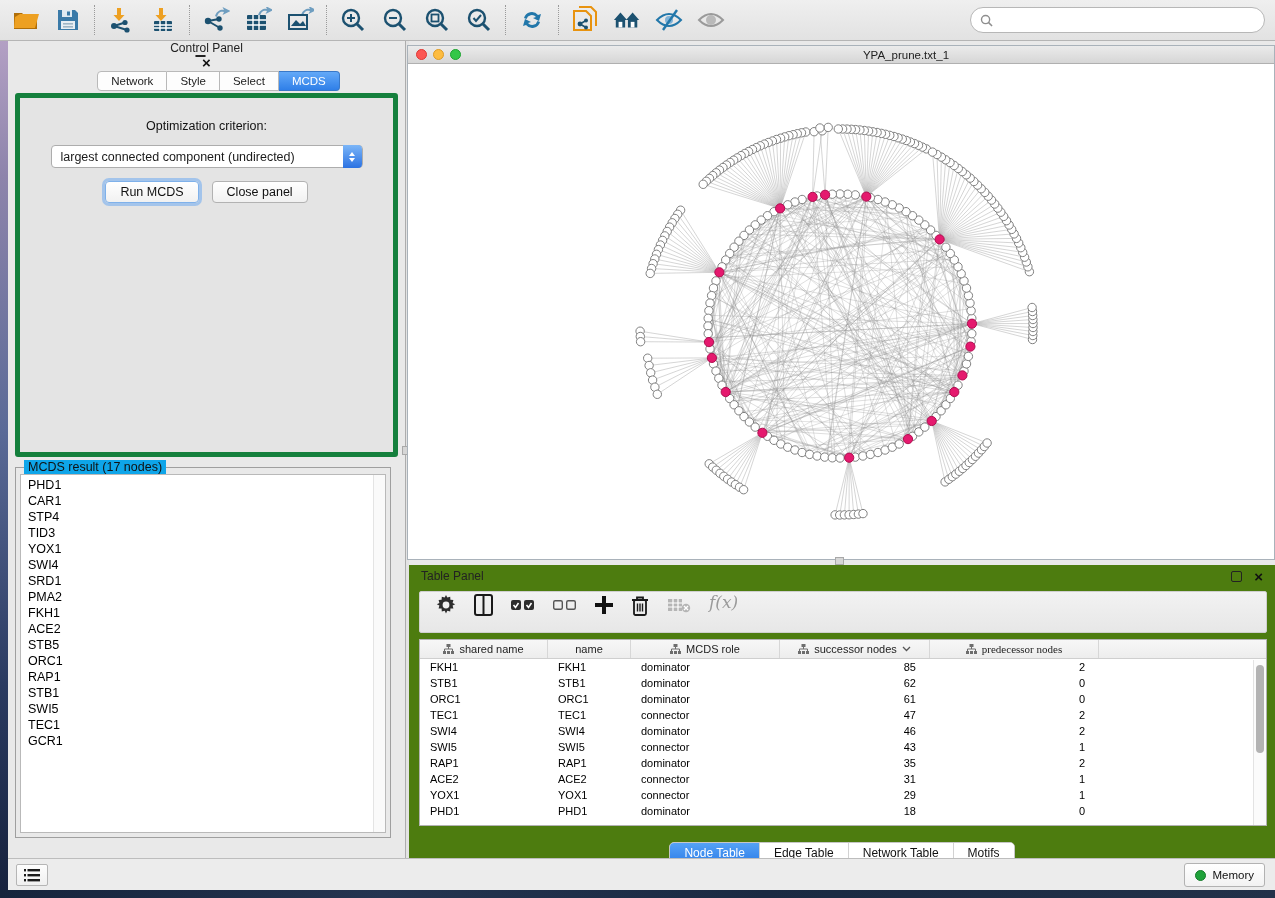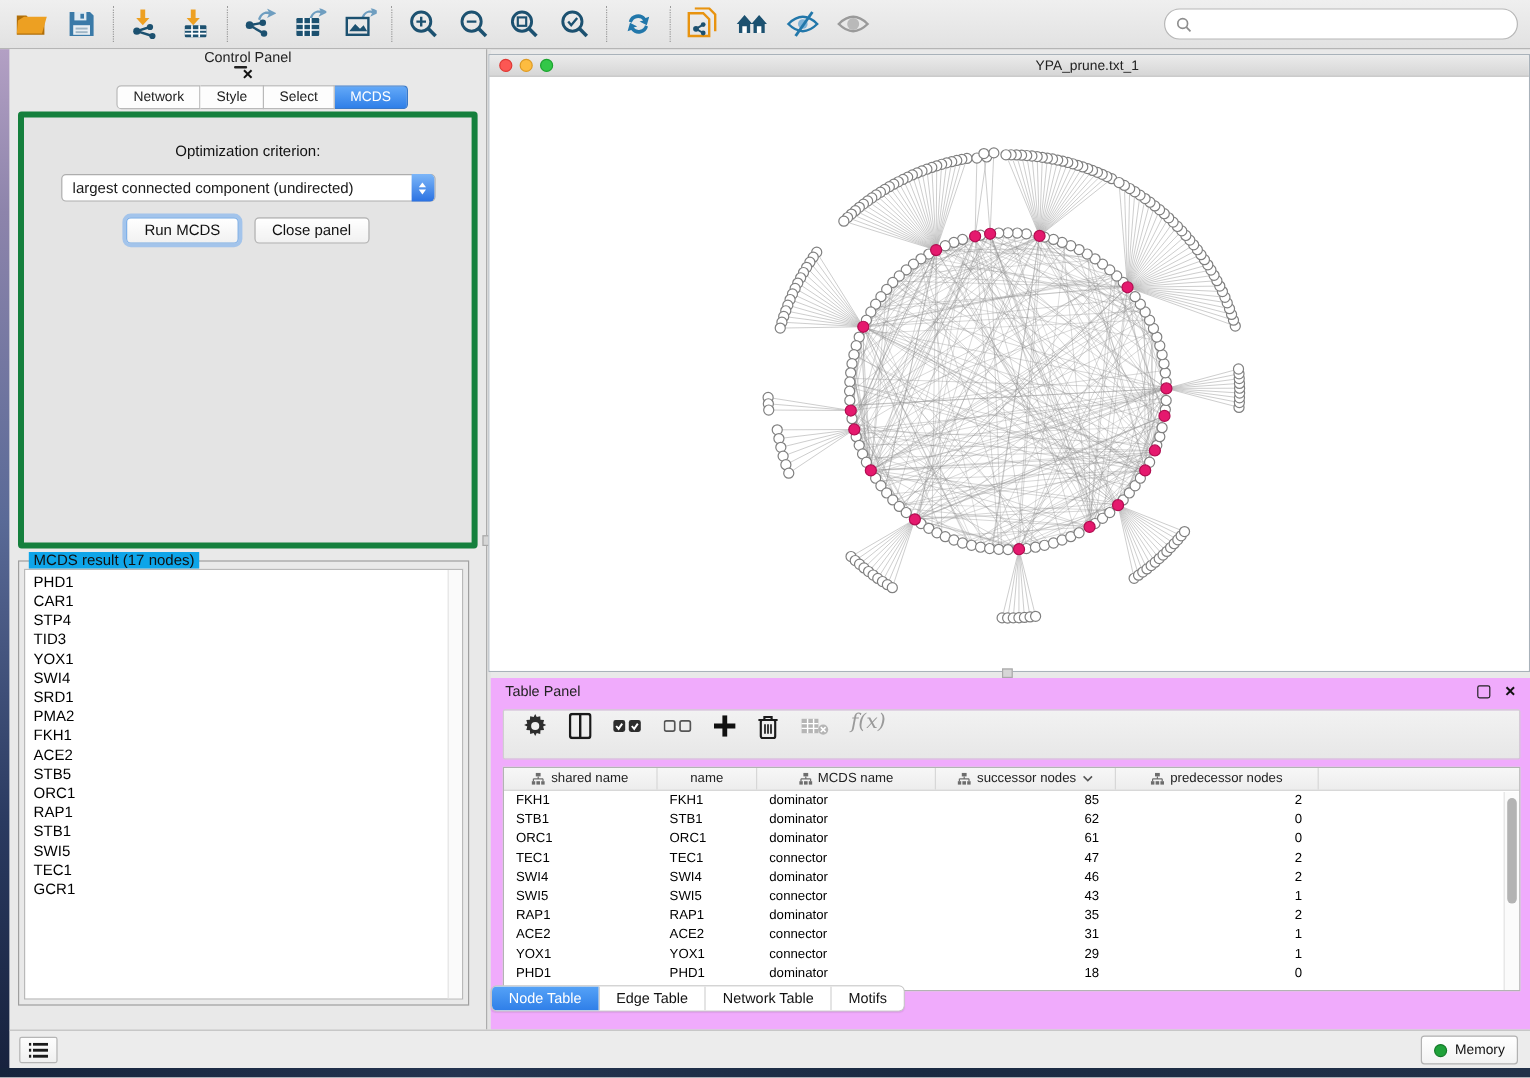--- a/index.html
+++ b/index.html
@@ -69,40 +69,40 @@
   .net-titlebar { height:18px; background:linear-gradient(#ebebeb,#d6d6d6); border-bottom:1px solid #b0b0b0; position:relative; display:flex; align-items:center; }
   .lights { display:flex; gap:6px; margin-left:8px; }
   .light { width:11px; height:11px; border-radius:50%; }
   .light.red { background:#fc5753; border:1px solid #df3834; }
   .light.yellow { background:#fdbc40; border:1px solid #de9b24; }
   .light.green { background:#33c748; border:1px solid #1ba32e; }
   .net-title { position:absolute; left:0; right:0; text-align:center; font-size:11.5px; color:#222; padding-left:130px; }
   .net-canvas { position:absolute; left:0; top:18px; width:866px; height:495px; background:#fff; }
 
   
-  .table-panel { position:absolute; left:409px; top:565px; width:866px; height:293px; background:#f0abfc; }
+  .table-panel { position:absolute; left:409px; top:565px; width:866px; height:293px; background:#4d7c0f; }
   .tp-head { height:22px; display:flex; align-items:center; padding:0 12px; }
   .tp-toolbar { position:absolute; left:10px; top:26px; right:8px; height:42px;
     background:linear-gradient(#f2f2f2,#e7e7e7); border:1px solid #cfcfcf; border-radius:2px;
     display:flex; align-items:flex-start; gap:18px; padding:0 16px; }
   .tp-icon { display:flex; align-items:center; justify-content:center; height:26px; }
   .fx { font-family:"DejaVu Serif",serif; font-style:italic; font-size:17px; color:#9a9a9a; }
 
   .grid-table { position:absolute; left:10px; top:74px; right:8px; height:187px; background:#fff; border:1px solid #b3b3b3; overflow:hidden; }
   .gt-header { display:flex; height:19px; background:linear-gradient(#f7f7f7,#ededed); border-bottom:1px solid #cfcfcf; }
   .gt-hcell { display:flex; align-items:center; justify-content:center; gap:5px; font-size:11px; color:#222;
     border-right:1px solid #d7d7d7; overflow:hidden; white-space:nowrap; }
   .gt-row { display:flex; height:16px; }
   .gt-cell { font-size:11px; color:#000; line-height:16px; overflow:hidden; white-space:nowrap; }
   .gt-cell.left { text-align:left; padding-left:10px; }
   .gt-cell.right { text-align:right; padding-right:14px; }
   .gt-scroll { position:absolute; right:0; top:20px; bottom:0; width:13px; background:#fbfbfb; border-left:1px solid #e3e3e3; }
   .gt-thumb { position:absolute; left:2px; top:5px; width:8px; height:88px; background:#b3b3b3; border-radius:4px; }
 
-  .tp-tabs { position:absolute; left:0; right:0; top:256px; display:flex; }
+  .tp-tabs { position:absolute; left:0; right:0; top:277px; display:flex; justify-content:center; }
   .tp-tabwrap { display:flex; background:#fff; border:1px solid #c6c6c6; border-radius:5px; overflow:hidden; box-shadow:0 1px 1px rgba(0,0,0,.08); }
   .tp-tab { font-size:12px; padding:3px 14px; color:#111; border-left:1px solid #d2d2d2; background:#fff; }
   .tp-tab:first-child { border-left:none; }
   .tp-tab.active { background:linear-gradient(#55a2f7,#2f7fe8); color:#fff; }
 
   
   .statusbar { position:absolute; left:8px; top:858px; width:1267px; height:32px; background:#ececec; border-top:1px solid #bdbdbd; }
   .task-btn { position:absolute; left:8px; top:5px; width:32px; height:22px; background:linear-gradient(#fdfdfd,#f0f0f0);
     border:1px solid #b5b5b5; border-radius:2px; display:flex; align-items:center; justify-content:center; }
   .memory-btn { position:absolute; right:10px; top:4px; height:24px; background:linear-gradient(#ffffff,#f2f2f2);
@@ -1171,36 +1171,36 @@
             <span>name</span>
           </div>
           <div class="gt-hcell" style="width: 149px;">
             <svg width="11" height="10" viewBox="0 0 11 10">
               <rect x="3.5" y="0" width="4" height="3" fill="#6d6d6d"></rect>
               <path d="M5.5 3 v2 M1.5 5 h8 M1.5 5 v2 M9.5 5 v2" stroke="#6d6d6d" stroke-width="1" fill="none"></path>
               <rect x="0" y="7" width="3" height="3" fill="#6d6d6d"></rect>
               <rect x="4" y="7" width="3" height="3" fill="#6d6d6d"></rect>
               <rect x="8" y="7" width="3" height="3" fill="#6d6d6d"></rect>
             </svg>
-            <span>MCDS name</span>
+            <span>MCDS role</span>
           </div>
           <div class="gt-hcell" style="width: 150px;">
             <svg width="11" height="10" viewBox="0 0 11 10">
               <rect x="3.5" y="0" width="4" height="3" fill="#6d6d6d"></rect>
               <path d="M5.5 3 v2 M1.5 5 h8 M1.5 5 v2 M9.5 5 v2" stroke="#6d6d6d" stroke-width="1" fill="none"></path>
               <rect x="0" y="7" width="3" height="3" fill="#6d6d6d"></rect>
               <rect x="4" y="7" width="3" height="3" fill="#6d6d6d"></rect>
               <rect x="8" y="7" width="3" height="3" fill="#6d6d6d"></rect>
             </svg>
             <span>successor nodes</span>
             <svg width="9" height="6" viewBox="0 0 9 6">
               <path d="M1 1 l3.5 3.5 L8 1" fill="none" stroke="#555" stroke-width="1.3"></path>
             </svg>
           </div>
-          <div class="gt-hcell" style="width: 169px;">
+          <div class="gt-hcell" style="width: 169px; font-family: Liberation Serif, serif;">
             <svg width="11" height="10" viewBox="0 0 11 10">
               <rect x="3.5" y="0" width="4" height="3" fill="#6d6d6d"></rect>
               <path d="M5.5 3 v2 M1.5 5 h8 M1.5 5 v2 M9.5 5 v2" stroke="#6d6d6d" stroke-width="1" fill="none"></path>
               <rect x="0" y="7" width="3" height="3" fill="#6d6d6d"></rect>
               <rect x="4" y="7" width="3" height="3" fill="#6d6d6d"></rect>
               <rect x="8" y="7" width="3" height="3" fill="#6d6d6d"></rect>
             </svg>
             <span>predecessor nodes</span>
           </div>
           <div class="gt-hcell" style="flex: 1 1 0%; border-right: none;"></div>

